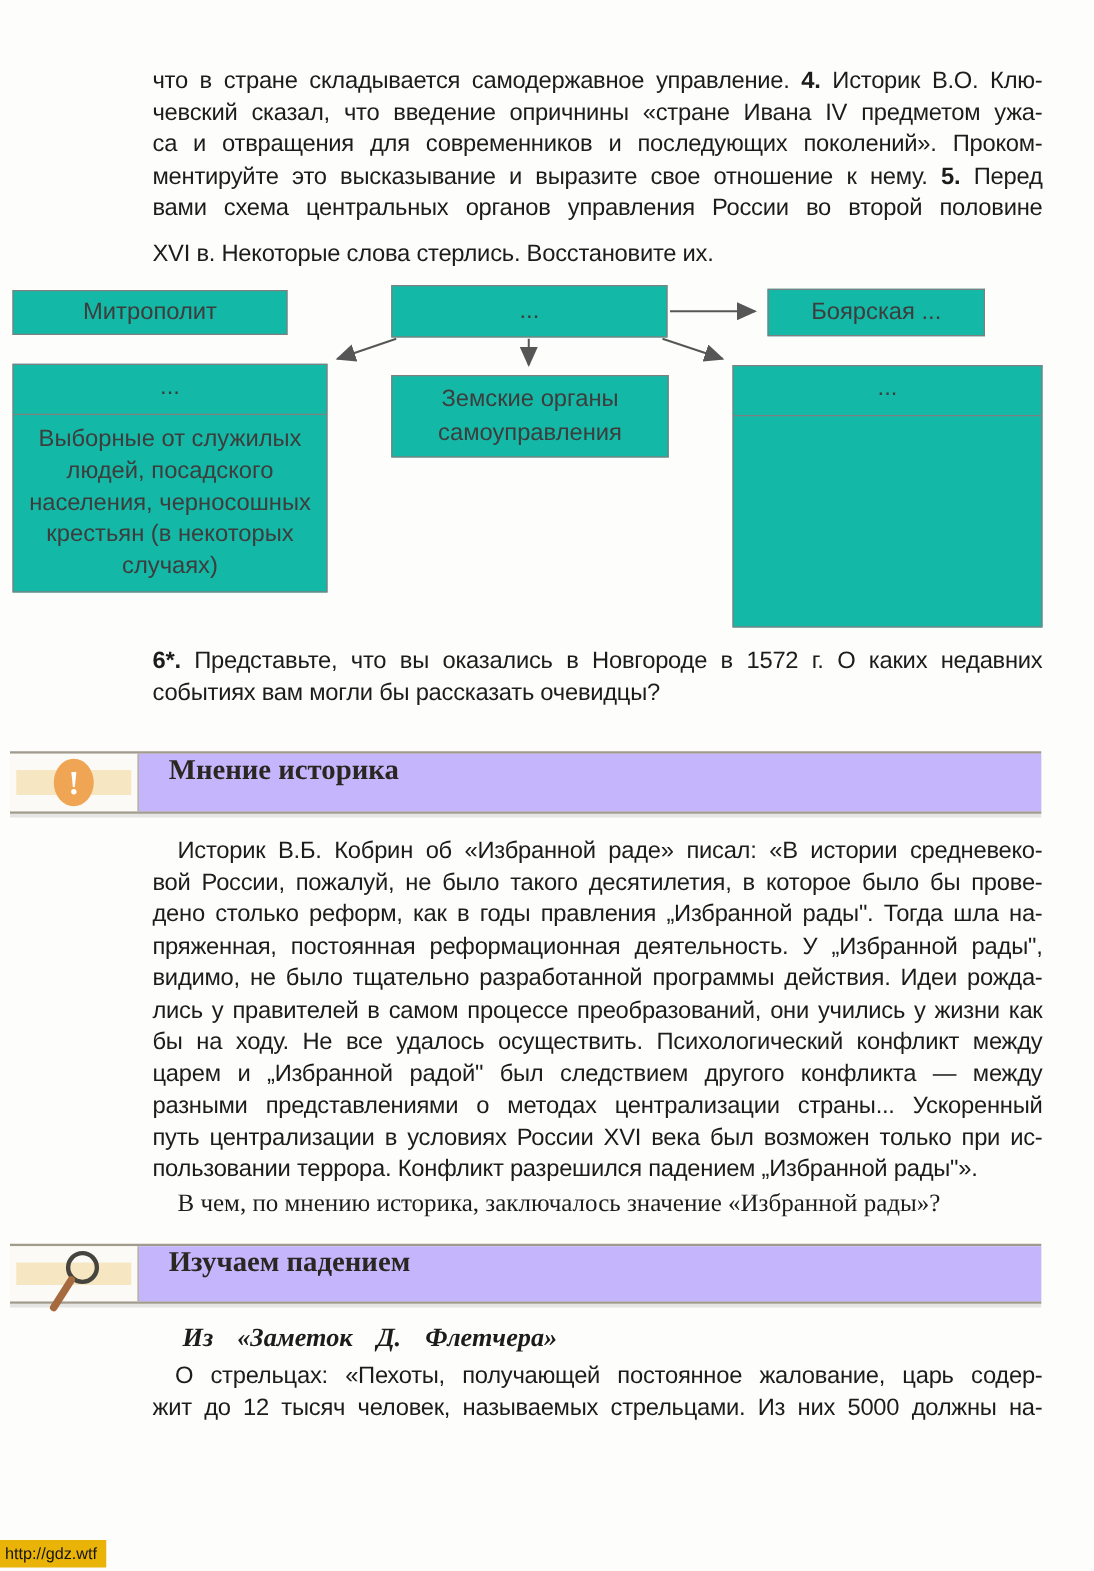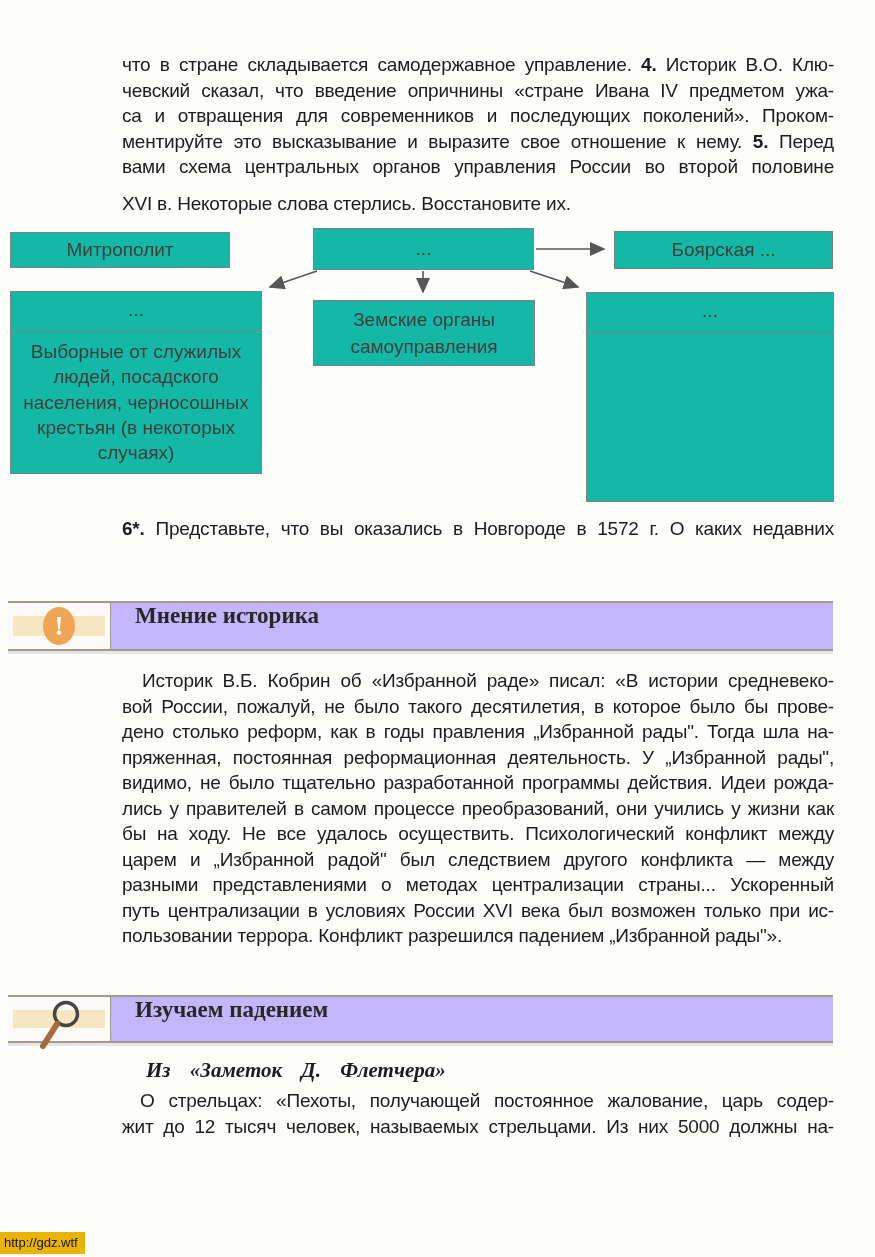--- a/index.html
+++ b/index.html
@@ -47,21 +47,21 @@
   <div class="abs copy jpara" style="left:122px;top:52px;width:712px;"><span>что в стране складывается самодержавное управление. </span><b>4.</b><span> Историк В.О. Клю-
 чевский сказал, что введение опричнины «стране Ивана IV предметом ужа-
 са и отвращения для современников и последующих поколений». Проком-
 ментируйте это высказывание и выразите свое отношение к нему. </span><b>5.</b><span> Перед
 вами схема центральных органов управления России во второй половине</span></div>
   <div class="abs copy lline" style="left:122px;top:191px;width:712px;">XVI в. Некоторые слова стерлись. Восстановите их.</div>
 
   <div>
     <div class="dbox vcenter" style="left:10px;top:232px;width:220px;height:36px;">Митрополит</div>
     <div class="dbox vcenter" style="left:313px;top:228px;width:221px;height:42px;">...</div>
-    <div class="dbox vcenter" style="left:614px;top:231px;width:219px;height:38px;">Боярская ...</div>
+    <div class="dbox vcenter" style="left:614px;top:231px;width:174px;height:38px;">Боярская ...</div>
 
     <div class="dbox" style="left:10px;top:291px;width:252px;height:183px;">
       <div class="hd">...</div>
       <div class="bd">Выборные от служилых
 людей, посадского
 населения, черносошных
 крестьян (в некоторых
 случаях)</div>
     </div>
 
@@ -81,20 +81,21 @@
         </marker>
       </defs>
       <line x1="536" y1="249" x2="604" y2="249" stroke="#565656" stroke-width="1.6" marker-end="url(#ah)"></line>
       <line x1="423" y1="271" x2="423" y2="292" stroke="#565656" stroke-width="1.6" marker-end="url(#ah)"></line>
       <line x1="317" y1="271" x2="270" y2="287" stroke="#565656" stroke-width="1.6" marker-end="url(#ah)"></line>
       <line x1="530" y1="271" x2="578" y2="287" stroke="#565656" stroke-width="1.6" marker-end="url(#ah)"></line>
     </svg>
   </div>
 
   <div class="abs copy jpara" style="left:122px;top:516px;width:712px;"><b>6*.</b><span> Представьте, что вы оказались в Новгороде в 1572 г. О каких недавних</span></div>
+  <div class="abs copy lline" style="left:122px;top:542px;width:712px;">событиях вам могли бы рассказать очевидцы?</div>
 
   <div class="band" style="top:601px;height:50px;">
     <div class="band-icon-cell">
       <div class="stripe"></div>
       <div class="excl">
           <span>!</span>
         </div>
     </div>
     <div class="band-body">
       <div class="band-title">Мнение историка</div>
@@ -105,20 +106,21 @@
 вой России, пожалуй, не было такого десятилетия, в которое было бы прове-
 дено столько реформ, как в годы правления „Избранной рады". Тогда шла на-
 пряженная, постоянная реформационная деятельность. У „Избранной рады",
 видимо, не было тщательно разработанной программы действия. Идеи рожда-
 лись у правителей в самом процессе преобразований, они учились у жизни как
 бы на ходу. Не все удалось осуществить. Психологический конфликт между
 царем и „Избранной радой" был следствием другого конфликта — между
 разными представлениями о методах централизации страны... Ускоренный
 путь централизации в условиях России XVI века был возможен только при ис-</div>
   <div class="abs copy lline" style="left:122px;top:923px;width:712px;">пользовании террора. Конфликт разрешился падением „Избранной рады"».</div>
+  <div class="abs copy serifline indent" style="left:122px;top:951px;width:712px;">В чем, по мнению историка, заключалось значение «Избранной рады»?</div>
 
   <div class="band" style="top:995px;height:48px;">
     <div class="band-icon-cell">
       <div class="stripe"></div>
       <svg width="70" height="62" viewBox="0 0 70 62" style="position:absolute;left:14px;top:0;overflow:visible;">
         <circle cx="44" cy="17" r="11.5" fill="none" stroke="#46443e" stroke-width="3.5"></circle>
         <line x1="35" y1="27" x2="21" y2="49" stroke="#a56a3e" stroke-width="6" stroke-linecap="round"></line>
       </svg>
     </div>
     <div class="band-body">

